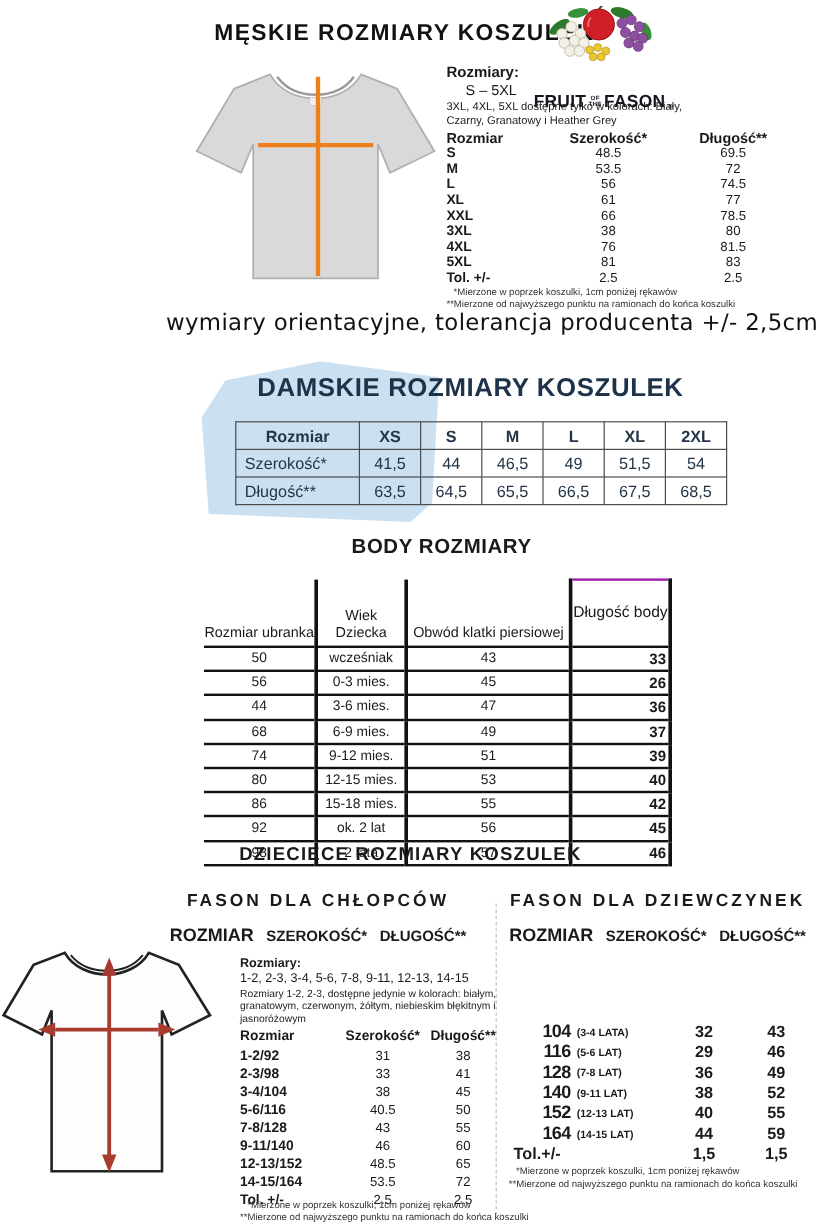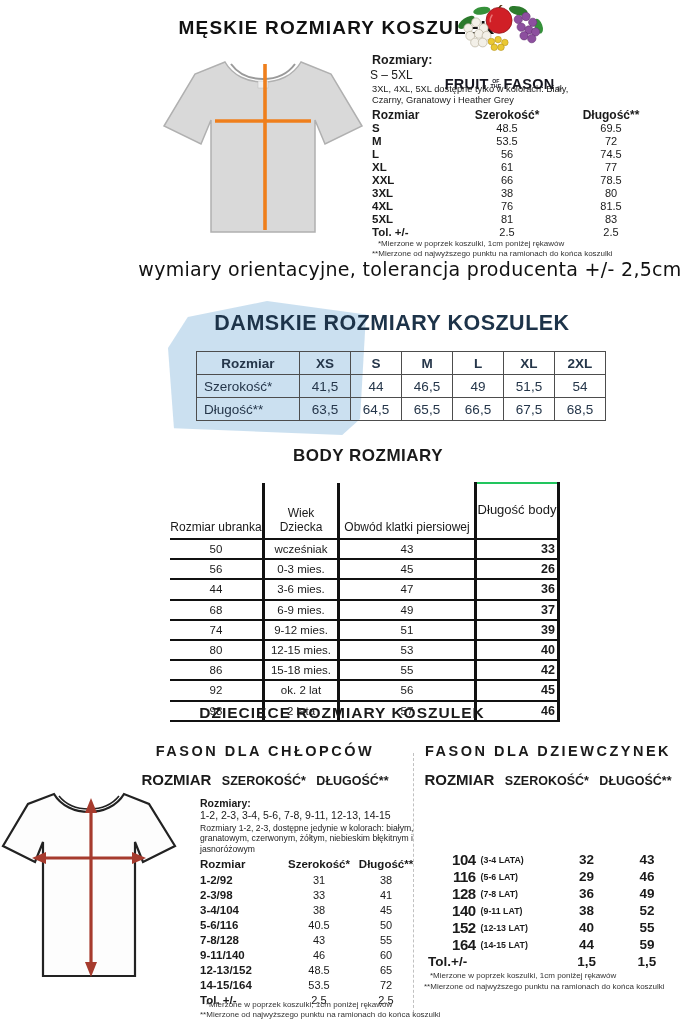--- a/index.html
+++ b/index.html
@@ -11,21 +11,21 @@
 
   
   .mens-title{left:67px;top:17px;width:540px;text-align:center;
               font-size:19px;font-weight:bold;letter-spacing:1.2px;color:#111;}
   .brand{left:441px;top:5px;width:120px;text-align:center;}
   .brand-text{display:flex;align-items:center;justify-content:flex-end;gap:2px;
               font-weight:600;font-size:14.5px;color:#15151f;margin-top:17px;letter-spacing:.2px;}
   .ofthe{display:flex;flex-direction:column;font-size:5.2px;line-height:5.4px;font-weight:bold;}
   .reg{font-size:6px;align-self:flex-end;}
   .sizes-label{left:372px;top:53px;font-size:12.5px;font-weight:bold;}
-  .sizes-range{left:370px;top:68px;font-size:12px;}
+  .sizes-range{left:388px;top:68px;font-size:12px;}
   .color-note{left:372px;top:84px;width:218px;font-size:9.3px;line-height:11px;color:#222;}
   .mens-table{left:372px;top:107px;width:288px;font-size:11px;}
   .mens-table th{font-size:12px;font-weight:bold;height:15px;text-align:center;}
   .mens-table th:first-child{text-align:left;}
   .mens-table td{height:12.9px;text-align:center;}
   .mens-table td:first-child{text-align:left;font-weight:bold;font-size:11.5px;}
   .mens-table th:nth-child(1),.mens-table td:nth-child(1){width:80px;}
   .mens-table th:nth-child(2),.mens-table td:nth-child(2){width:110px;}
   .mens-table th:nth-child(3),.mens-table td:nth-child(3){width:98px;}
   .fn{font-size:8px;color:#333;white-space:nowrap;}
@@ -48,21 +48,21 @@
   .w-table td:first-child{text-align:left;padding-left:7px;}
   .w-table th:nth-child(1){width:102px;}
   .w-table th:nth-child(n+2){width:50px;}
 
   
   .b-title{left:148px;top:446px;width:440px;text-align:center;
            font-size:17px;font-weight:bold;letter-spacing:.5px;}
   .body-table{left:170px;top:482px;font-size:11.5px;}
   .body-table th{font-weight:normal;font-size:12px;height:50px;vertical-align:bottom;
                  padding-bottom:4px;text-align:center;}
-  .body-table th:nth-child(4){vertical-align:middle;font-size:13px;border-top:2px solid #22c55e;}
+  .body-table th:nth-child(4){vertical-align:middle;font-size:13px;border-top:2px solid #a21caf;}
   .body-table td{height:18.2px;text-align:center;}
   .body-table td,.body-table th{border-bottom:2px solid #111;}
   .body-table td:nth-child(n+2),.body-table th:nth-child(n+2){border-left:3px solid #111;}
   .body-table td:nth-child(4),.body-table th:nth-child(4){border-right:3px solid #111;}
   .body-table td:nth-child(4){font-weight:bold;font-size:12.5px;text-align:right;padding-right:2px;}
   .body-table th:nth-child(1),.body-table td:nth-child(1){width:92px;}
   .body-table th:nth-child(2),.body-table td:nth-child(2){width:72px;}
   .body-table th:nth-child(3),.body-table td:nth-child(3){width:134px;}
   .body-table th:nth-child(4),.body-table td:nth-child(4){width:78px;}
 

